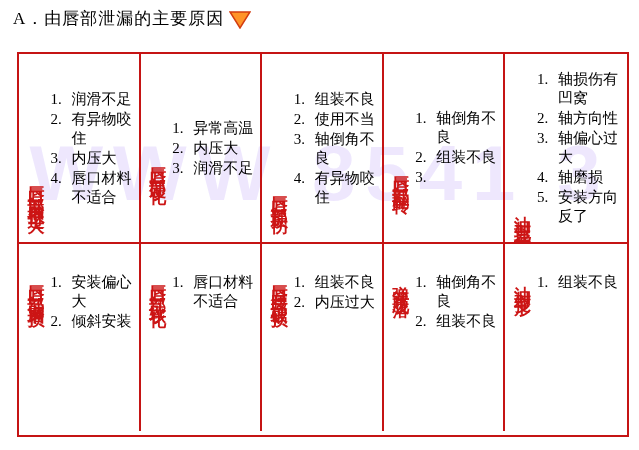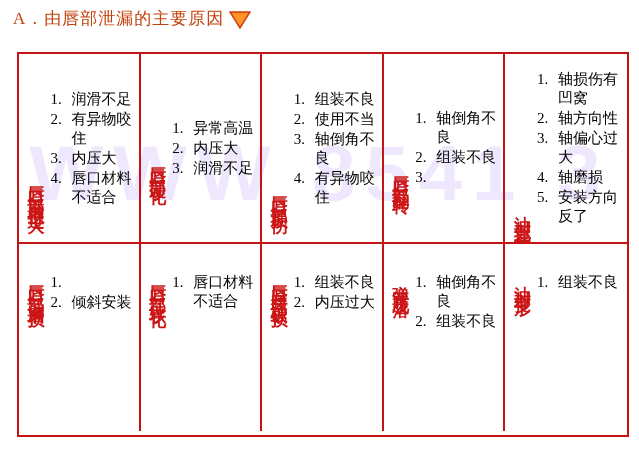--- a/index.html
+++ b/index.html
@@ -1,21 +1,21 @@
 <!DOCTYPE html>
 <html><head>
 <meta charset="utf-8">
 <style>
   html,body{margin:0;padding:0;background:#ffffff;}
   .page{
     position:relative;width:639px;height:450px;background:#ffffff;overflow:hidden;
     font-family:"Liberation Serif","DejaVu Serif",serif;
   }
   .title-row{position:absolute;left:13px;top:7px;display:flex;align-items:center;}
-  .title{font-size:17px;color:#c2410c;letter-spacing:1px;white-space:nowrap;}
+  .title{font-size:17px;color:#000000;letter-spacing:1px;white-space:nowrap;}
   .tri{margin-left:5px;margin-top:2px;}
   .watermark{
     position:absolute;left:10px;top:128px;width:620px;text-align:center;
     font-family:"Liberation Sans",sans-serif;font-weight:bold;
     font-size:78px;letter-spacing:10px;color:#8b5cf6;opacity:0.14;
     white-space:nowrap;pointer-events:none;z-index:0;
   }
   .grid{
     position:absolute;left:17px;top:52px;width:608px;height:381px;
     display:grid;grid-template-columns:repeat(5,1fr);grid-template-rows:190px 187px;
@@ -169,20 +169,21 @@
         </div>
       </div>
     </div>
 
     <div class="cell r2">
       <div class="content">
         <div class="h">唇口部偏磨损</div>
         <div class="items">
           <div class="item">
               <span class="num">1.</span>
+              <span class="txt">安装偏心大</span>
             </div>
           <div class="item">
               <span class="num">2.</span>
               <span class="txt">倾斜安装</span>
             </div>
         </div>
       </div>
     </div>
 
     <div class="cell r2">

